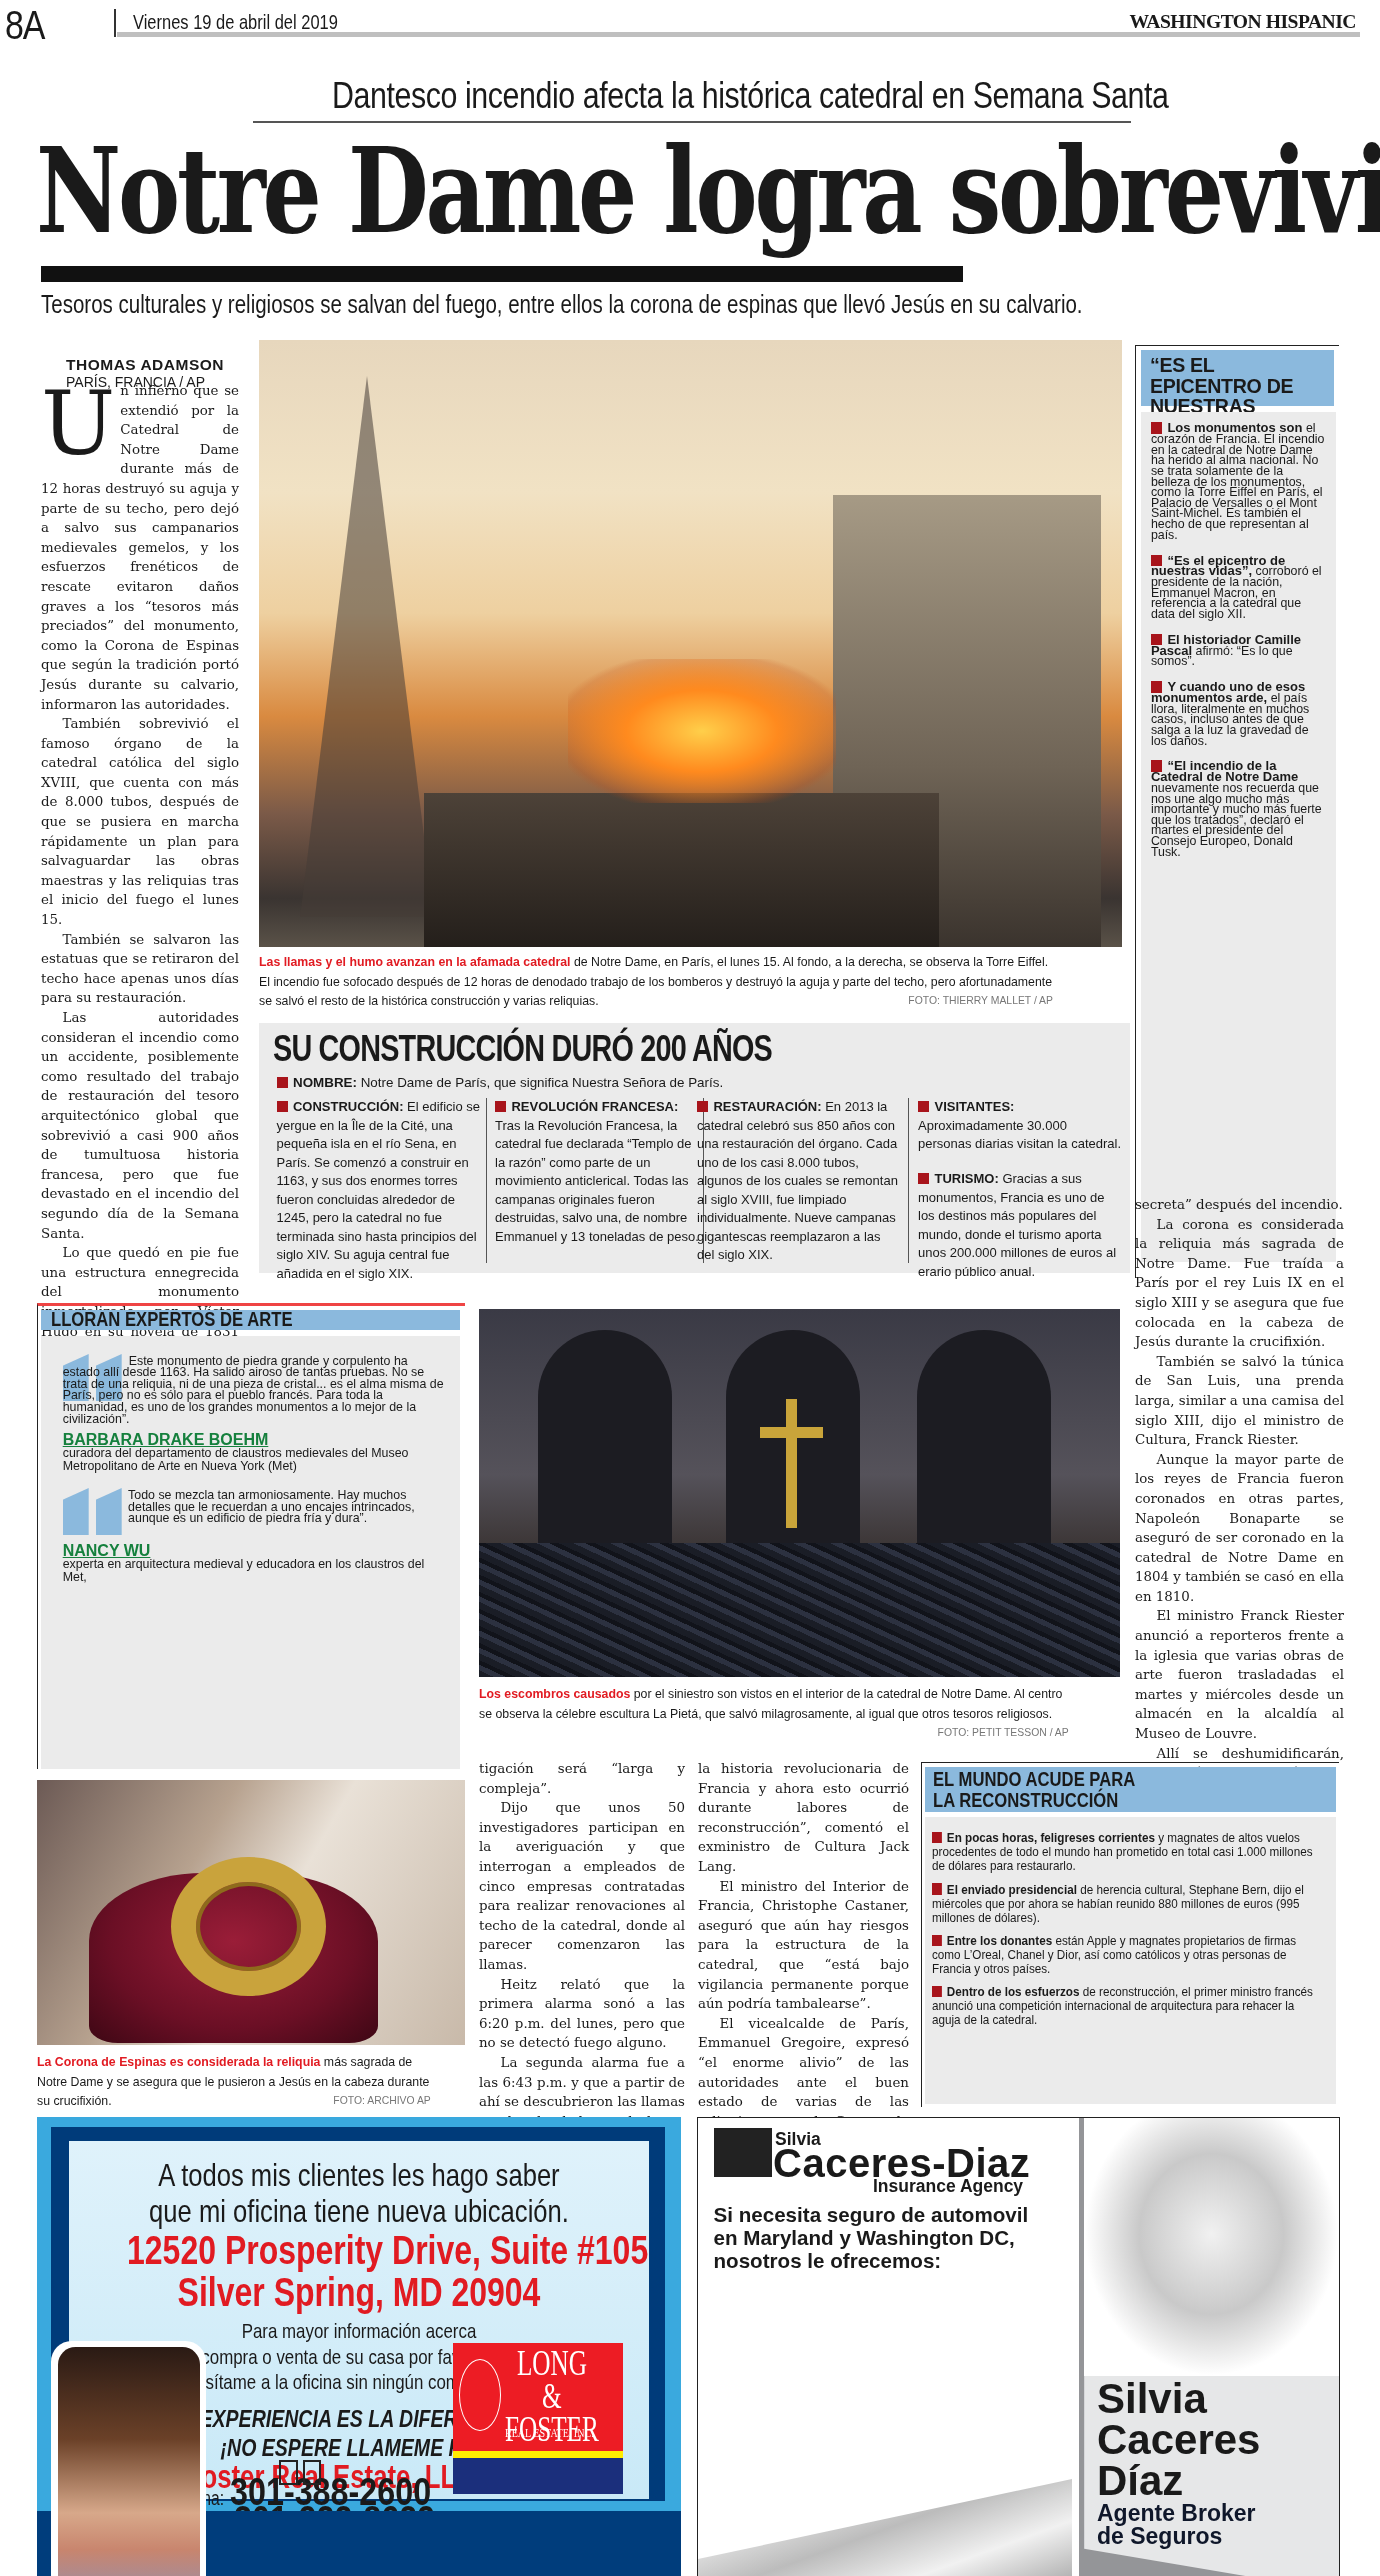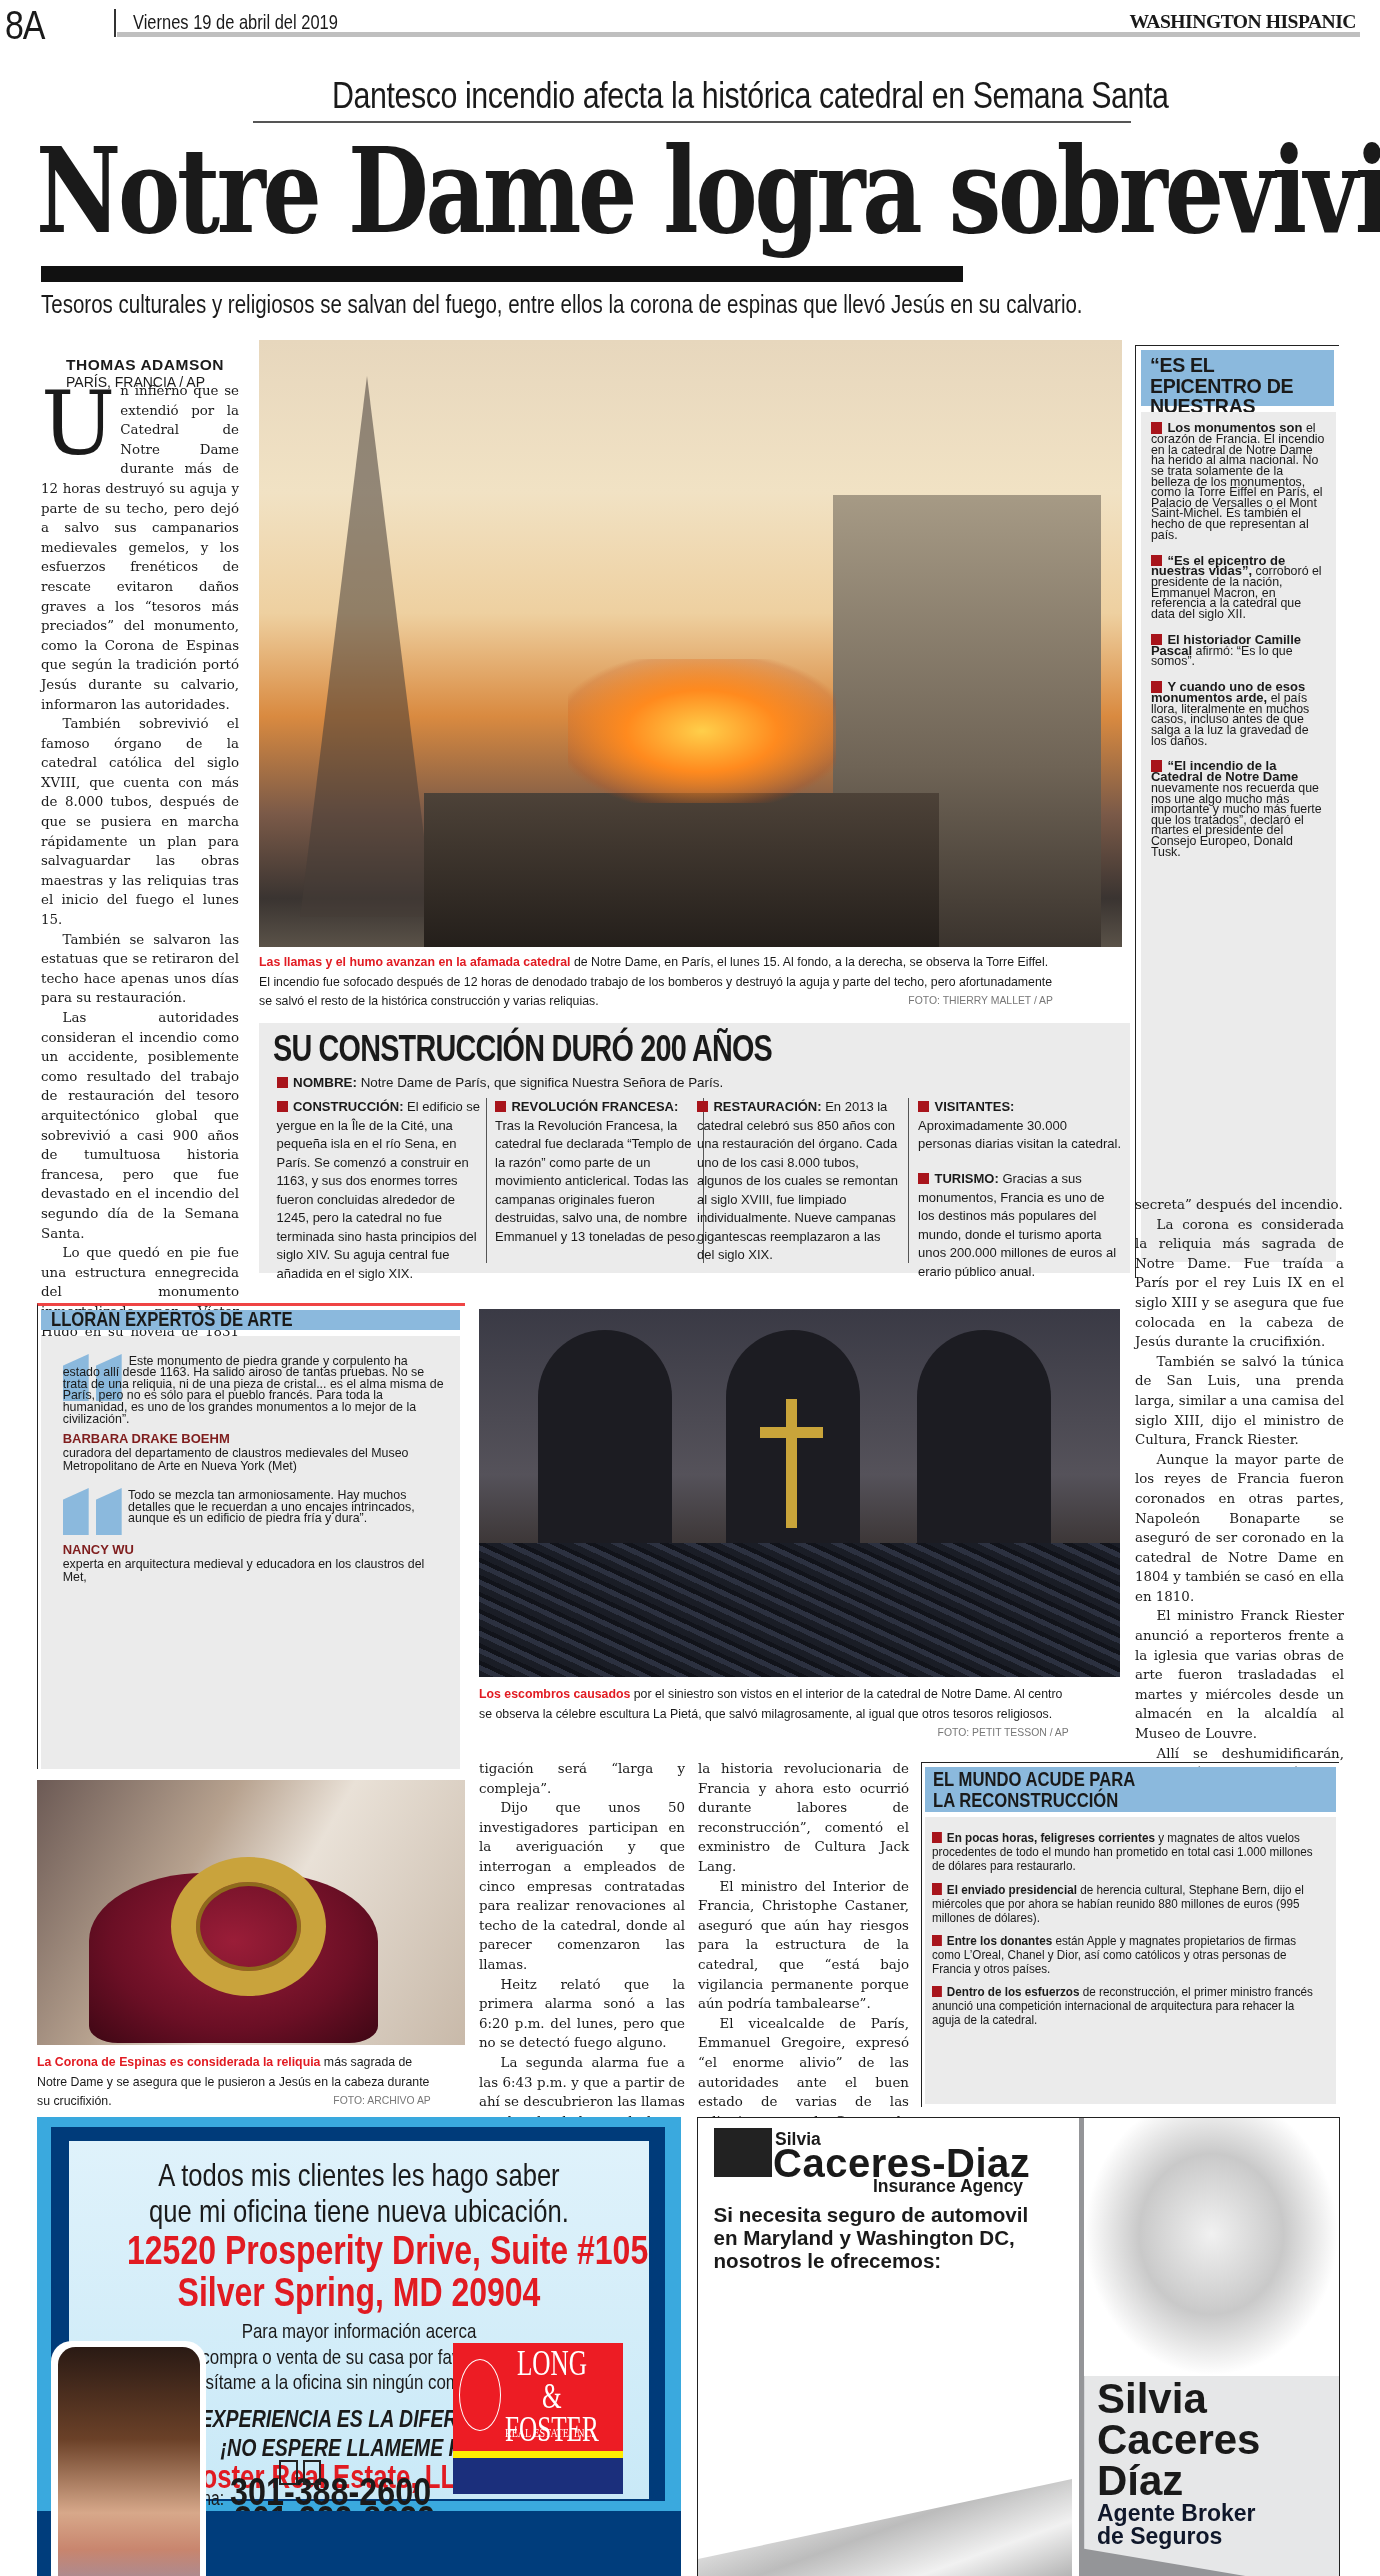--- a/index.html
+++ b/index.html
@@ -62,21 +62,21 @@
   #col-right { left: 1135px; top: 1195px; width: 209px; }
 
   
   #experts { left: 37px; top: 1303px; width: 428px; height: 466px; border-left: 1px solid #222; border-top: 3px solid #ef4444; padding-left: 21px; }
   #experts-head { position: absolute; left: 3.1px; top: 4.1px; width: 419px; height: 19.6px; background: #8bb9dd; padding: 0 10.3px; font-size: 19.6px; font-weight: bold; line-height: 19.6px; transform-origin: left; }
   #experts-head span { display: inline-block; transform: scaleX(0.85); transform-origin: left; white-space: nowrap; }
   #experts-body { position: absolute; left: 3.1px; top: 30px; width: 419px; height: 433px; background: #ebebeb; }
   .quote-mark { position: absolute; width: 77px; height: 47px; }
   .quote-mark i { position: absolute; bottom: 0; width: 26px; height: 47px; background: #8bb9dd; clip-path: polygon(0 25%, 100% 0, 100% 100%, 0 100%); }
   .q-text { position: absolute; font-size: 12.4px; line-height: 11.6px; }
-  .q-name { position: absolute; font-size: 13px; font-weight: bold; color: #7f1d1d; }
+  .q-name { position: absolute; font-size: 16px; font-weight: bold; color: #15803d; text-decoration: underline; }
   .q-role { position: absolute; font-size: 12.4px; line-height: 13px; }
 
   
   #photo-interior { left: 479px; top: 1309px; width: 641px; height: 368px; overflow: hidden; background: linear-gradient(180deg,#3a3a45 0%,#55525a 45%,#3b3535 65%,#1e1e22 100%); }
   #photo-interior .arch { position: absolute; top: 20.6px; width: 134px; height: 268px; border-radius: 67px 67px 0 0; background: #1c1c22; }
   #photo-interior .cross-v { position: absolute; left: 307px; top: 90px; width: 11.3px; height: 129px; background: #c9a43a; }
   #photo-interior .cross-h { position: absolute; left: 281px; top: 118px; width: 63px; height: 11.3px; background: #c9a43a; }
   #photo-interior .debris { position: absolute; left: 0; bottom: 0; width: 100%; height: 134px; background: repeating-linear-gradient(25deg,#1a1d26 0 6.2px,#2c3140 6.2px 11.3px,#11131a 11.3px 15.5px); }
   #cap-interior { left: 479px; top: 1684px; width: 641px; font-size: 13.4px; line-height: 19.6px; transform: scaleX(0.92); transform-origin: left; }
 

